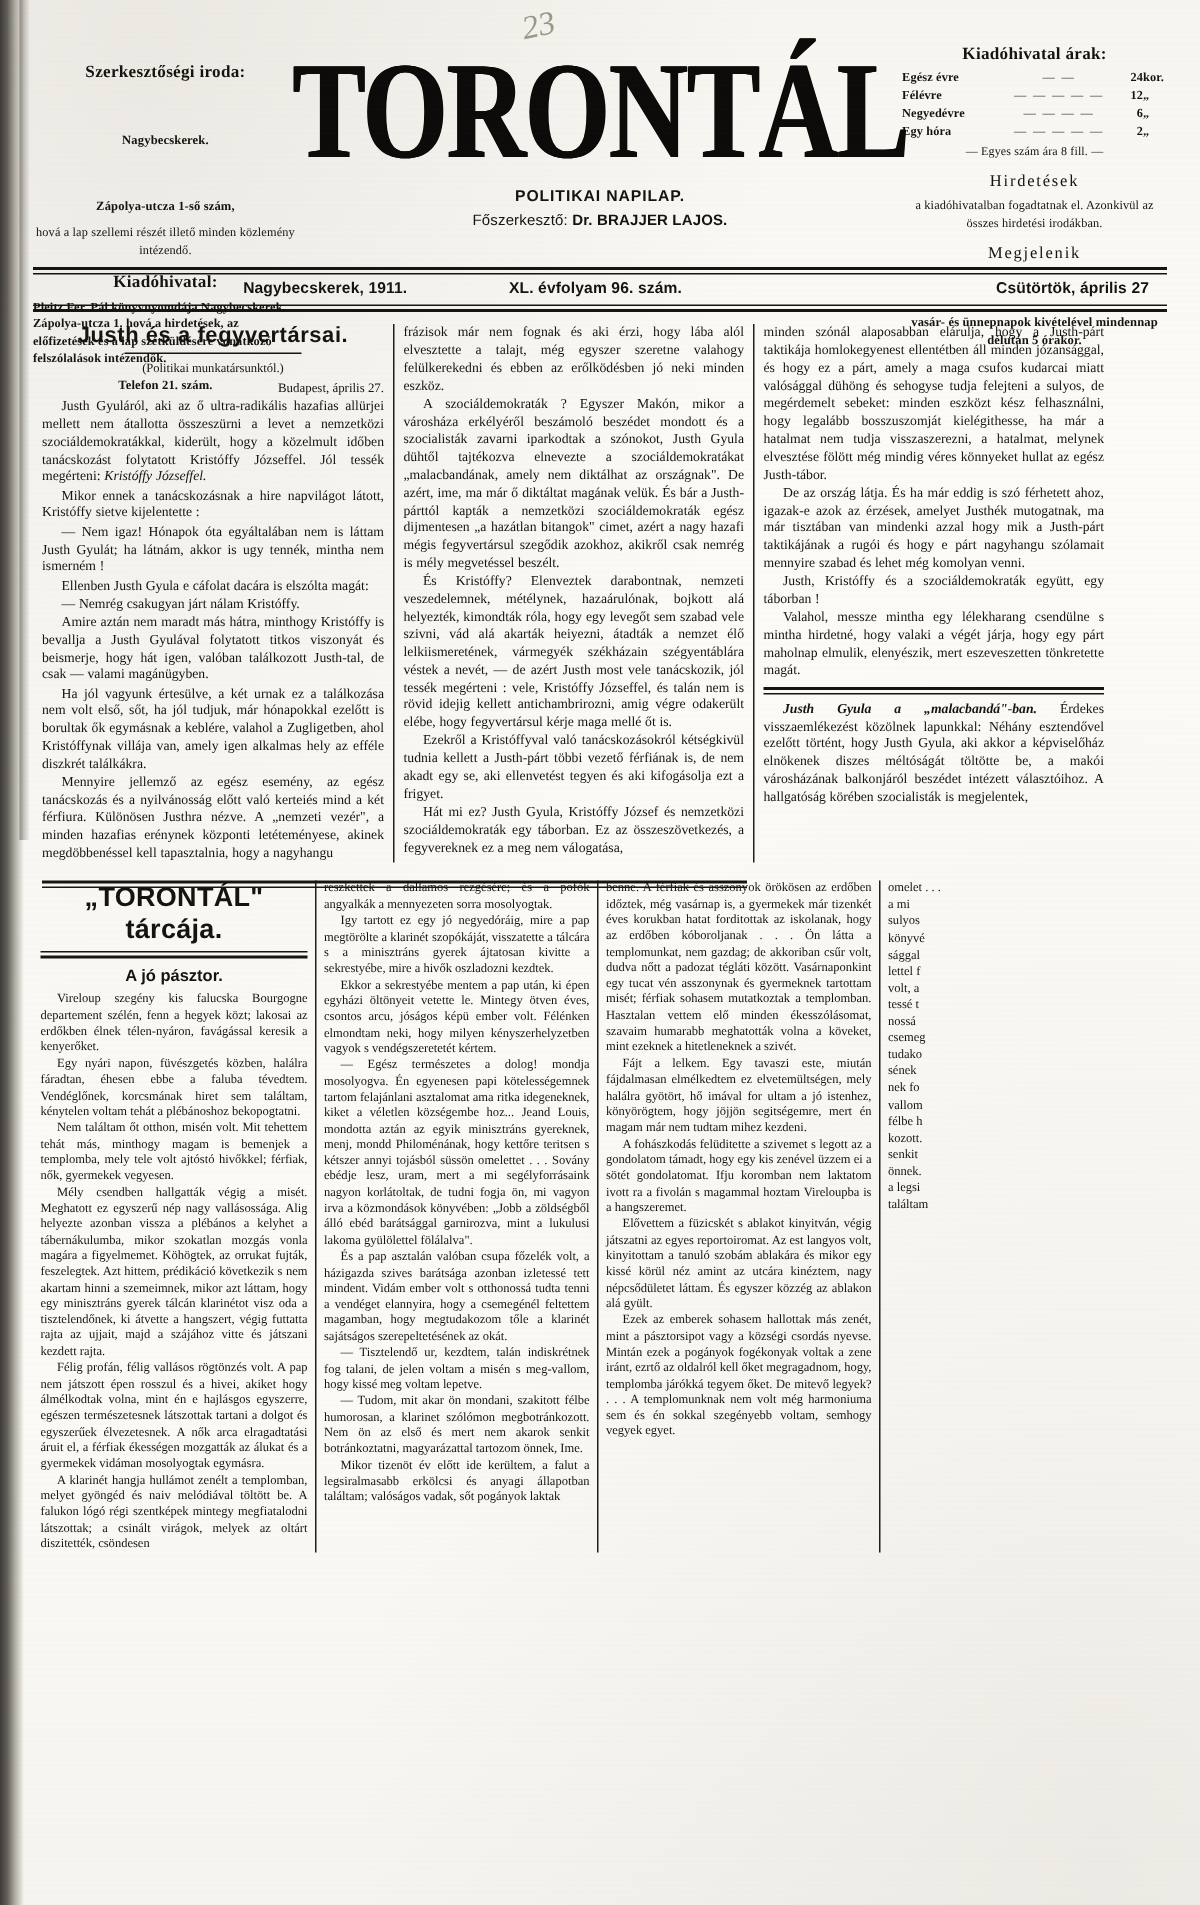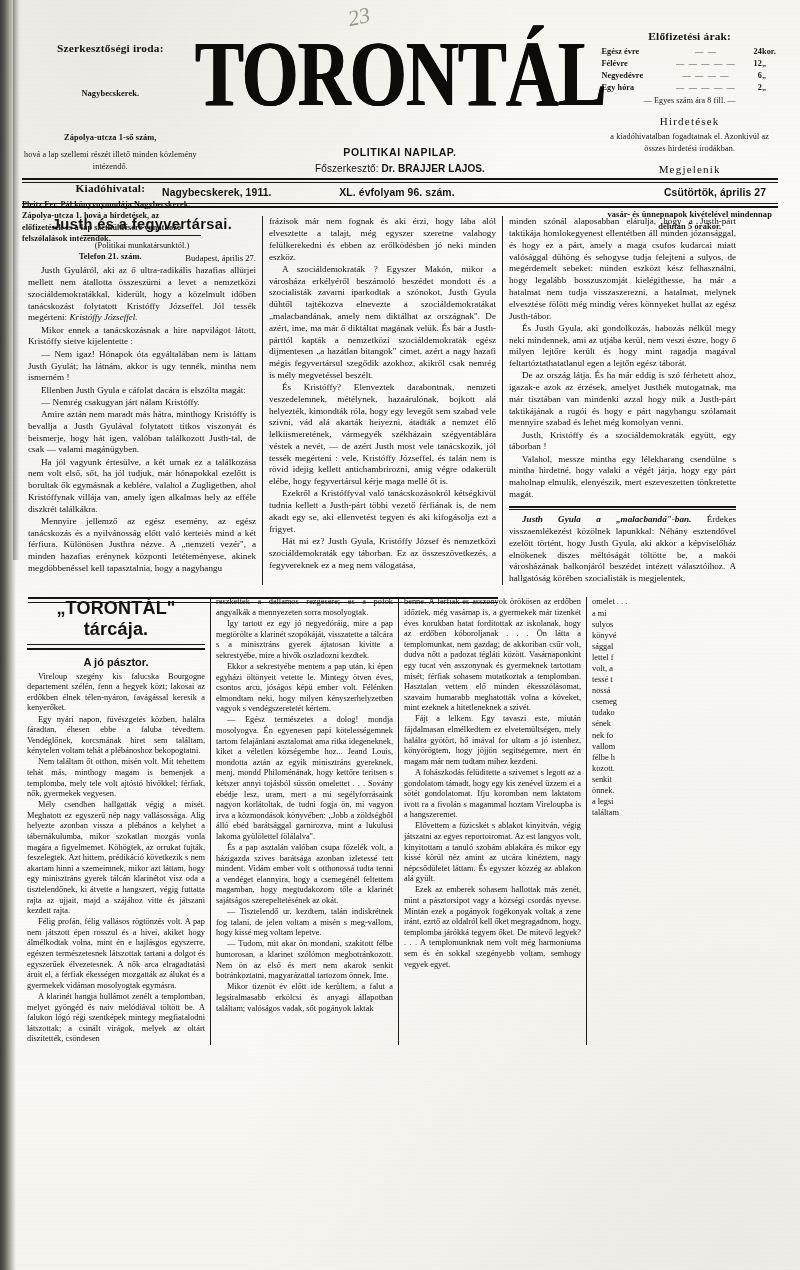--- a/index.html
+++ b/index.html
@@ -93,21 +93,21 @@
     font-size: 72px;
     line-height: .92;
     letter-spacing: -1px;
     color: #0c0b09;
     transform: scaleY(1.28) scaleX(1.02);
     transform-origin: center top;
     margin: 4px 0 0;
     text-shadow: 0.4px 0 0 #0c0b09, -0.4px 0 0 #0c0b09;
   }
   .logo-sub {
-    margin-top: 48px;
+    margin-top: 27px;
     font-family: "Liberation Sans", sans-serif;
     font-size: 10.5px;
     font-weight: bold;
     letter-spacing: .6px;
   }
   .logo-editor {
     margin-top: 5px;
     font-family: "Liberation Sans", sans-serif;
     font-size: 10px;
     letter-spacing: .1px;
@@ -300,21 +300,21 @@
       <div class="mh-center">
         <div class="logo">TORONTÁL</div>
         <div class="logo-sub">POLITIKAI NAPILAP.</div>
         <div class="logo-editor">
           <span>Főszerkesztő:</span>
           <b>Dr. BRAJJER LAJOS.</b>
         </div>
       </div>
 
       <div class="mh-side mh-right">
-        <div class="mh-head2" style="margin-top:0">Előfizetési árak:</div>
+        <div class="mh-head2" style="margin-top:0">Kiadóhivatal árak:</div>
         <table class="price-table">
           <tbody>
             <tr>
               <td class="pt-label">Egész évre</td>
               <td class="pt-dash">— —</td>
               <td class="pt-val">24</td>
               <td class="pt-unit">kor.</td>
             </tr>
             <tr>
               <td class="pt-label">Félévre</td>
@@ -378,21 +378,20 @@
       <div class="col3">
         <p class="body noind">frázisok már nem fognak és aki érzi, hogy lába alól elvesztette a talajt, még egyszer szeretne valahogy felülkerekedni és ebben az erőlködésben jó neki minden eszköz.</p>
         <p class="body">A szociáldemokraták ? Egyszer Makón, mikor a városháza erkélyéről beszámoló beszédet mondott és a szocialisták zavarni iparkodtak a szónokot, Justh Gyula dühtől tajtékozva elnevezte a szociáldemokratákat „malacbandának, amely nem diktálhat az országnak". De azért, ime, ma már ő diktáltat magának velük. És bár a Justh-párttól kapták a nemzetközi szociáldemokraták egész dijmentesen „a hazátlan bitangok" cimet, azért a nagy hazafi mégis fegyvertársul szegődik azokhoz, akikről csak nemrég is mély megvetéssel beszélt.</p>
         <p class="body">És Kristóffy? Elenveztek darabontnak, nemzeti veszedelemnek, métélynek, hazaárulónak, bojkott alá helyezték, kimondták róla, hogy egy levegőt sem szabad vele szivni, vád alá akarták heiyezni, átadták a nemzet élő lelkiismeretének, vármegyék székházain szégyentáblára véstek a nevét, — de azért Justh most vele tanácskozik, jól tessék megérteni : vele, Kristóffy Józseffel, és talán nem is rövid idejig kellett antichambrirozni, amig végre odakerült elébe, hogy fegyvertársul kérje maga mellé őt is.</p>
         <p class="body">Ezekről a Kristóffyval való tanácskozásokról kétségkivül tudnia kellett a Justh-párt többi vezető férfiának is, de nem akadt egy se, aki ellenvetést tegyen és aki kifogásolja ezt a frigyet.</p>
         <p class="body">Hát mi ez? Justh Gyula, Kristóffy József és nemzetközi szociáldemokraták egy táborban. Ez az összeszövetkezés, a fegyvereknek ez a meg nem válogatása,</p>
       </div>
 
       <div class="col3">
         <p class="body noind">minden szónál alaposabban elárulja, hogy a Justh-párt taktikája homlokegyenest ellentétben áll minden józansággal, és hogy ez a párt, amely a maga csufos kudarcai miatt valósággal dühöng és sehogyse tudja felejteni a sulyos, de megérdemelt sebeket: minden eszközt kész felhasználni, hogy legalább bosszuszomját kielégithesse, ha már a hatalmat nem tudja visszaszerezni, a hatalmat, melynek elvesztése fölött még mindig véres könnyeket hullat az egész Justh-tábor.</p>
-        <p class="body">És Justh Gyula, aki gondolkozás, habozás nélkül megy neki mindennek, ami az utjába kerül, nem veszi észre, hogy ő milyen lejtőre került és hogy mint ragadja magával feltartóztathatatlanul egen a lejtőn egész táborát.</p>
         <p class="body">De az ország látja. És ha már eddig is szó férhetett ahoz, igazak-e azok az érzések, amelyet Justhék mutogatnak, ma már tisztában van mindenki azzal hogy mik a Justh-párt taktikájának a rugói és hogy e párt nagyhangu szólamait mennyire szabad és lehet még komolyan venni.</p>
         <p class="body">Justh, Kristóffy és a szociáldemokraták együtt, egy táborban !</p>
         <p class="body">Valahol, messze mintha egy lélekharang csendülne s mintha hirdetné, hogy valaki a végét járja, hogy egy párt maholnap elmulik, elenyészik, mert eszeveszetten tönkretette magát.</p>
 
         <div class="news-rule"></div>
         <p class="body">
           <span class="lead-in">Justh Gyula a „malacbandá"-ban.</span>
           <span>Érdekes visszaemlékezést közölnek lapunkkal: Néhány esztendővel ezelőtt történt, hogy Justh Gyula, aki akkor a képviselőház elnökenek diszes méltóságát töltötte be, a makói városházának balkonjáról beszédet intézett választóihoz. A hallgatóság körében szocialisták is megjelentek,</span>
         </p>
       </div>

